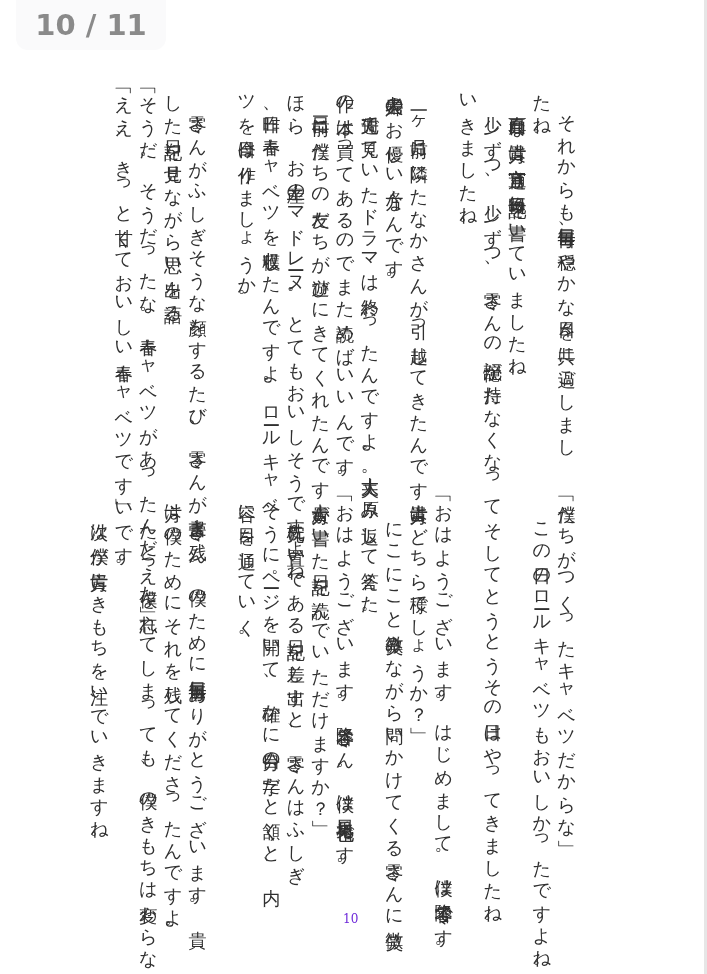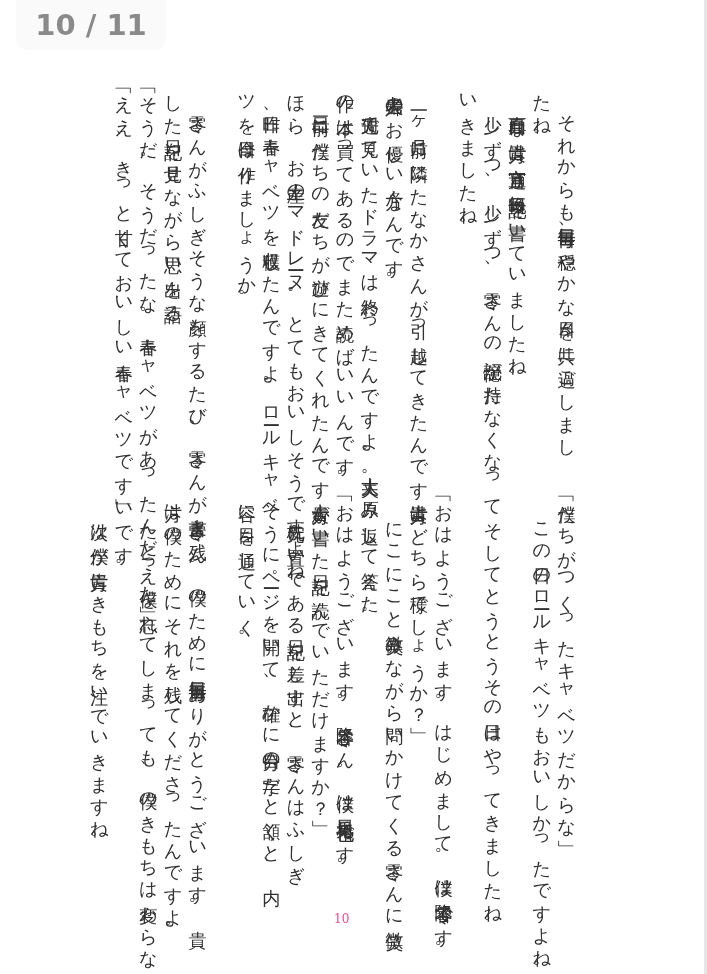--- a/index.html
+++ b/index.html
@@ -33,22 +33,22 @@
     text-orientation: upright;
     font-size: 18.2px;
     line-height: 1;
     width: 24.6px;
     white-space: nowrap;
     letter-spacing: 1.55px;
     color: #303030;
   }
   .col.blank { }
   .page-number {
-    position: absolute; left: 334px; top: 912px;
-    font-size: 12px; color: #ec4899;
+    position: absolute; left: 343px; top: 912px;
+    font-size: 12px; color: #6d28d9;
     font-family: "DejaVu Serif", "Liberation Serif", serif;
   }
 </style>
 </head>
 <body>
 
 <div class="page-indicator">
   <span>10 / 11</span>
 </div>
 <div class="right-edge"></div>

